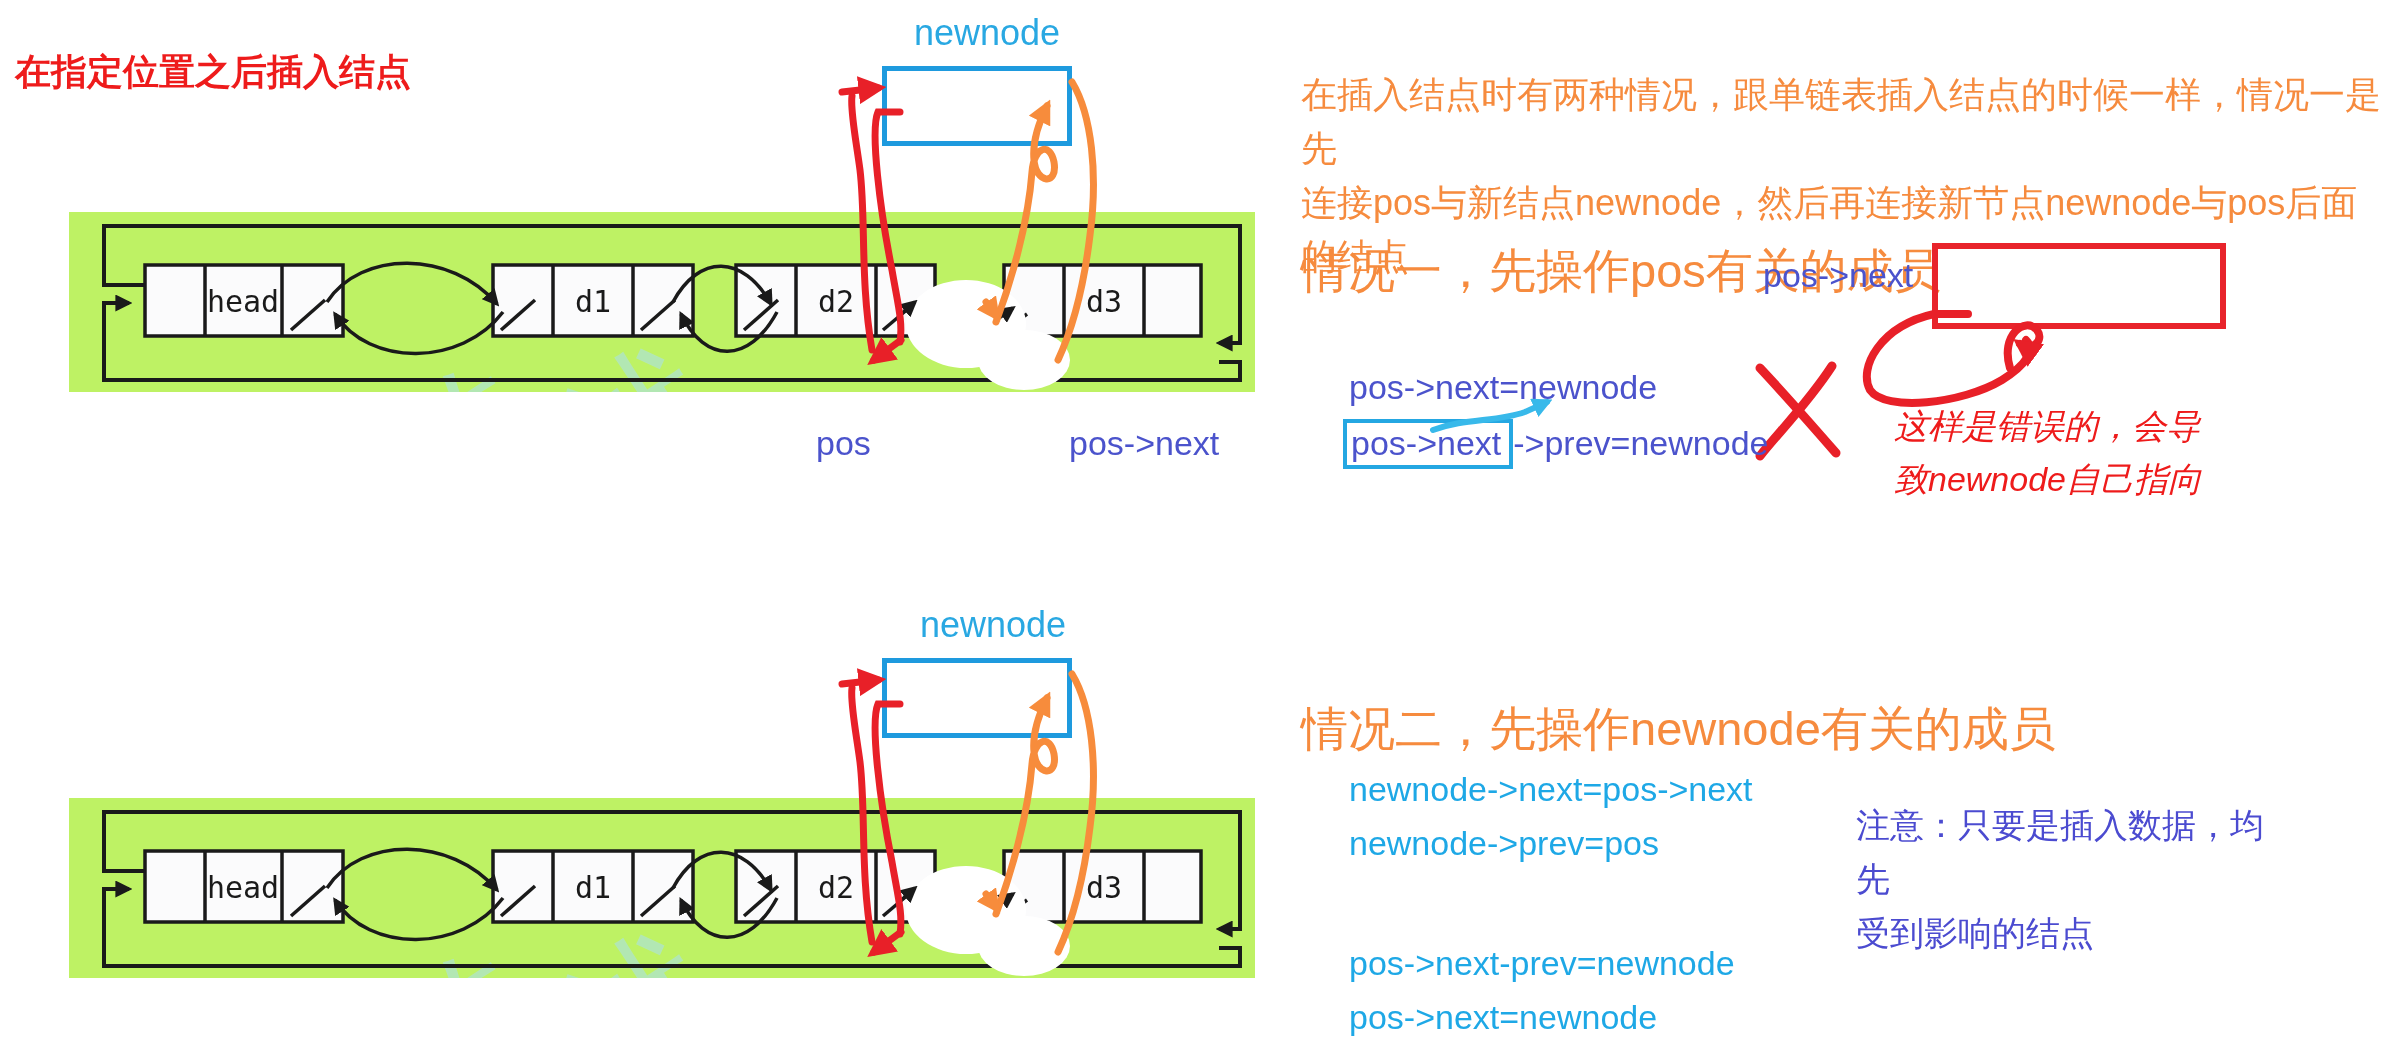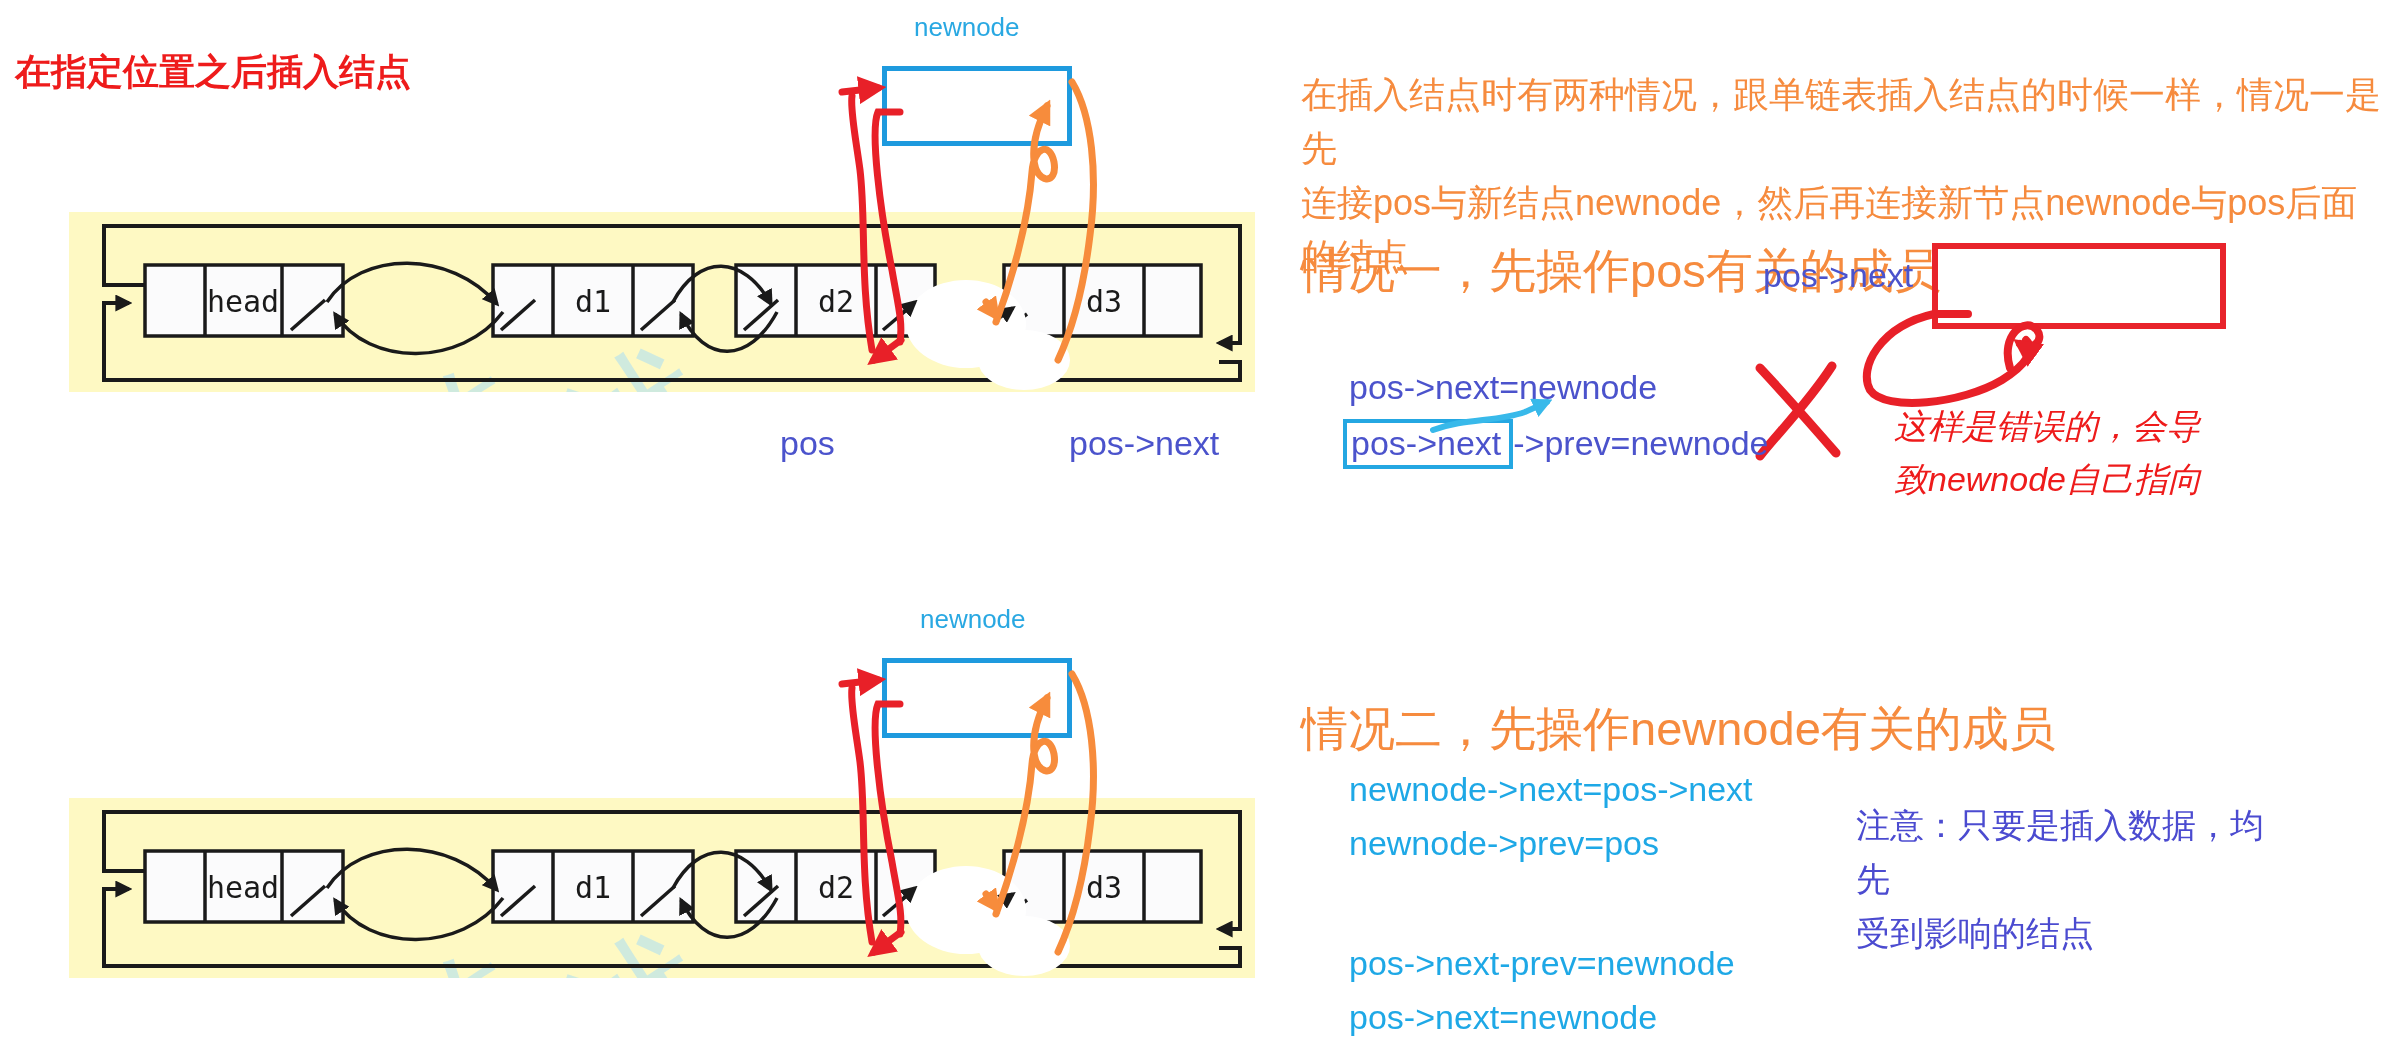--- a/index.html
+++ b/index.html
@@ -5,23 +5,23 @@
   html,body{margin:0;padding:0;}
   body{
     width:2385px;height:1046px;position:relative;background:#ffffff;overflow:hidden;
     font-family:"Liberation Sans", sans-serif;
   }
   .abs{position:absolute;}
   .cn{font-family:"Liberation Sans", sans-serif;}
   .title-red{left:15px;top:48px;font-size:36px;font-weight:600;color:#ee1b1b;text-align:center;}
   .intro{left:1301px;top:68px;width:1090px;font-size:36px;line-height:54px;color:#f68b3e;}
   .heading{font-size:47px;color:#f68b3e;}
-  .newnode-label{font-size:26px;color:#29a8e2;}
+  .newnode-label{font-size:36px;color:#29a8e2;}
   .newnode-box{width:180px;height:70px;border:5px solid #1e9ade;background:#ffffff;}
-  .panel{width:1186px;height:180px;background:#fef9c3;text-decoration:underline;}
+  .panel{width:1186px;height:180px;background:#bef264;text-decoration:underline;}
   .pos-label{font-size:34px;color:#4b53cc;}
   .code-blue{font-size:34px;color:#4b53cc;white-space:nowrap;}
   .code-cyan{font-size:34px;color:#1ea8e6;white-space:nowrap;}
   .boxed{border:4px solid #24a7e2;padding:1px 8px 3px 4px;margin-left:-6px;}
   .err-red{font-size:34px;line-height:53px;color:#ee1b1b;width:340px;font-style:italic;}
   .note-blue{font-size:34px;line-height:54px;color:#4b4bd0;width:430px;}
   .red-rect{width:282px;height:74px;border:6px solid #e8242b;background:transparent;}
   svg{display:block;}
   .overlay{pointer-events:none;}
 </style>
@@ -119,21 +119,21 @@
     <path d="M100,52 L78,52 C70,70 80,150 92,210 C98,245 103,262 100,282"></path>
     <path d="M101,280 L74,300" marker-end="url(#mR)"></path>
   </g>
   <g fill="none" stroke="#f78c3c" stroke-width="7" stroke-linecap="round">
     <path d="M196,262 C210,225 228,165 232,112 C234,86 250,82 254,102 C258,126 236,124 234,100 C232,80 240,60 247,46" marker-end="url(#mO)"></path>
     <path d="M272,22 C292,55 298,115 290,175 C284,225 272,270 258,300"></path>
     <path d="M186,242 L196,256" marker-end="url(#mO)"></path>
   </g>
 </svg>
 
-<div class="abs pos-label" style="left:780px;top:424px;">pos</div>
+<div class="abs pos-label" style="left:816px;top:424px;">pos</div>
 <div class="abs pos-label" style="left:1069px;top:424px;">pos-&gt;next</div>
 
 <div class="abs heading cn" style="left:1301px;top:240px;">情况一，先操作pos有关的成员</div>
 
 <div class="abs pos-label" style="left:1763px;top:256px;">pos-&gt;next</div>
 <div class="abs red-rect" style="left:1932px;top:243px;"></div>
 <svg class="abs overlay" style="left:1840px;top:240px;" width="400" height="180" viewBox="0 0 400 180">
   <g fill="none" stroke="#e82028" stroke-width="8" stroke-linecap="round">
     <path d="M128,74 H94 C40,86 18,128 30,150 C45,172 122,164 162,140 C186,125 196,110 186,100"></path>
     <path d="M170,128 C160,95 185,76 197,90 C205,101 191,112 180,104" marker-end="url(#mR)"></path>

